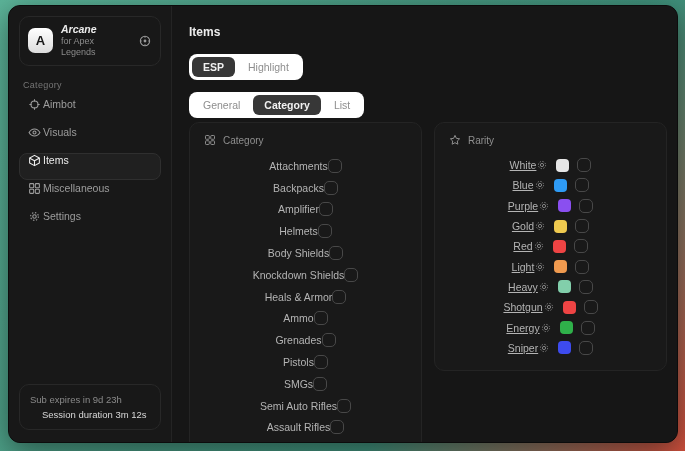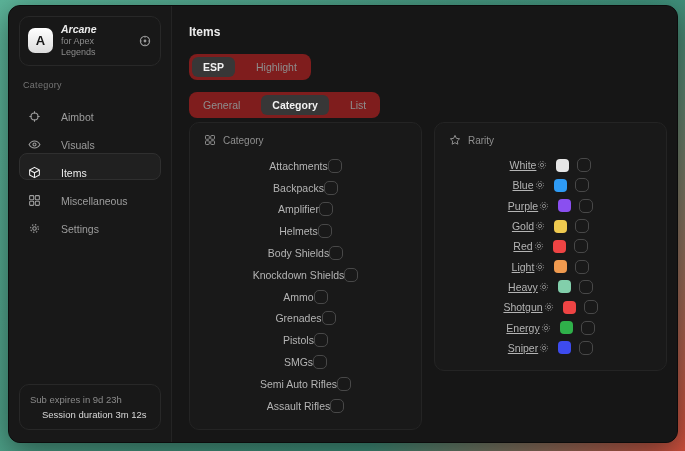--- a/index.html
+++ b/index.html
@@ -27,36 +27,36 @@
     color:#161616; font-weight:bold; font-size:13px; display:flex; align-items:center; justify-content:center;
     flex:0 0 25px;
   }
   .brand-text { line-height:1.25; }
   .brand-title { font-size:10.5px; font-weight:bold; color:#ececec;font-style:italic; }
   .brand-sub { font-size:9px; color:#8b8b8b; }
   .brand-card .icon { margin-left:auto; color:#9a9a9a; display:flex; }
   .section-label { font-size:9px; color:#757575; margin:14px 4px 7px; letter-spacing:.3px; }
   .nav { display:flex; flex-direction:column; gap:1px; }
   .nav-item {
-    display:flex; align-items:flex-end; gap:20px; height:27px; padding:0 8px;
+    display:flex; align-items:flex-start; gap:2px; height:27px; padding:0 8px;
     border-radius:8px; color:#9d9d9d; font-size:10.5px; border:1px solid transparent; cursor:default;
   }
   .nav-item .icon { display:flex; color:inherit; }
   .nav-item.selected { background:#202020; border-color:#2f2f2f; color:#ededed; }
   .side-footer {
     margin-top:auto; border:1px solid #282828; border-radius:10px; padding:7px 10px;
     font-size:9.5px; line-height:1.6;
   }
   .side-footer .l1 { color:#8a8a8a; }
   .side-footer .l2 { color:#d8d8d8;margin-left:12px; }
   
   .main { flex:1; padding:15px 17px; background:#161616; }
   .page-title { font-size:12px; font-weight:bold; color:#ededed; margin:4px 0 15px; }
   .seg {
-    display:inline-flex; background:#7f1d1d; border-radius:8px; padding:3px; gap:10px;
+    display:inline-flex; background:#ffffff; border-radius:8px; padding:3px; gap:2px;
     vertical-align:top;
   }
   .seg-row { margin-bottom:12px; }
   .seg-row2 { margin-bottom:4px; }
   .seg-btn {
     padding:4px 11px; font-size:10.5px; color:#8e8e8e; border-radius:6px;
     background:transparent; border:none; font-family:inherit; cursor:default;
   }
   .seg-btn.selected { background:#373737; color:#f2f2f2; font-weight:bold; }
   .panels { display:flex; gap:12px; align-items:flex-start; }
@@ -235,20 +235,24 @@
           </div>
         <div class="row">
             <span>Body Shields</span>
             <span class="checkbox"></span>
           </div>
         <div class="row">
             <span>Knockdown Shields</span>
             <span class="checkbox"></span>
           </div>
         <div class="row">
+            <span>Heals &amp; Armor</span>
+            <span class="checkbox"></span>
+          </div>
+        <div class="row">
             <span>Ammo</span>
             <span class="checkbox"></span>
           </div>
         <div class="row">
             <span>Grenades</span>
             <span class="checkbox"></span>
           </div>
         <div class="row">
             <span>Pistols</span>
             <span class="checkbox"></span>

